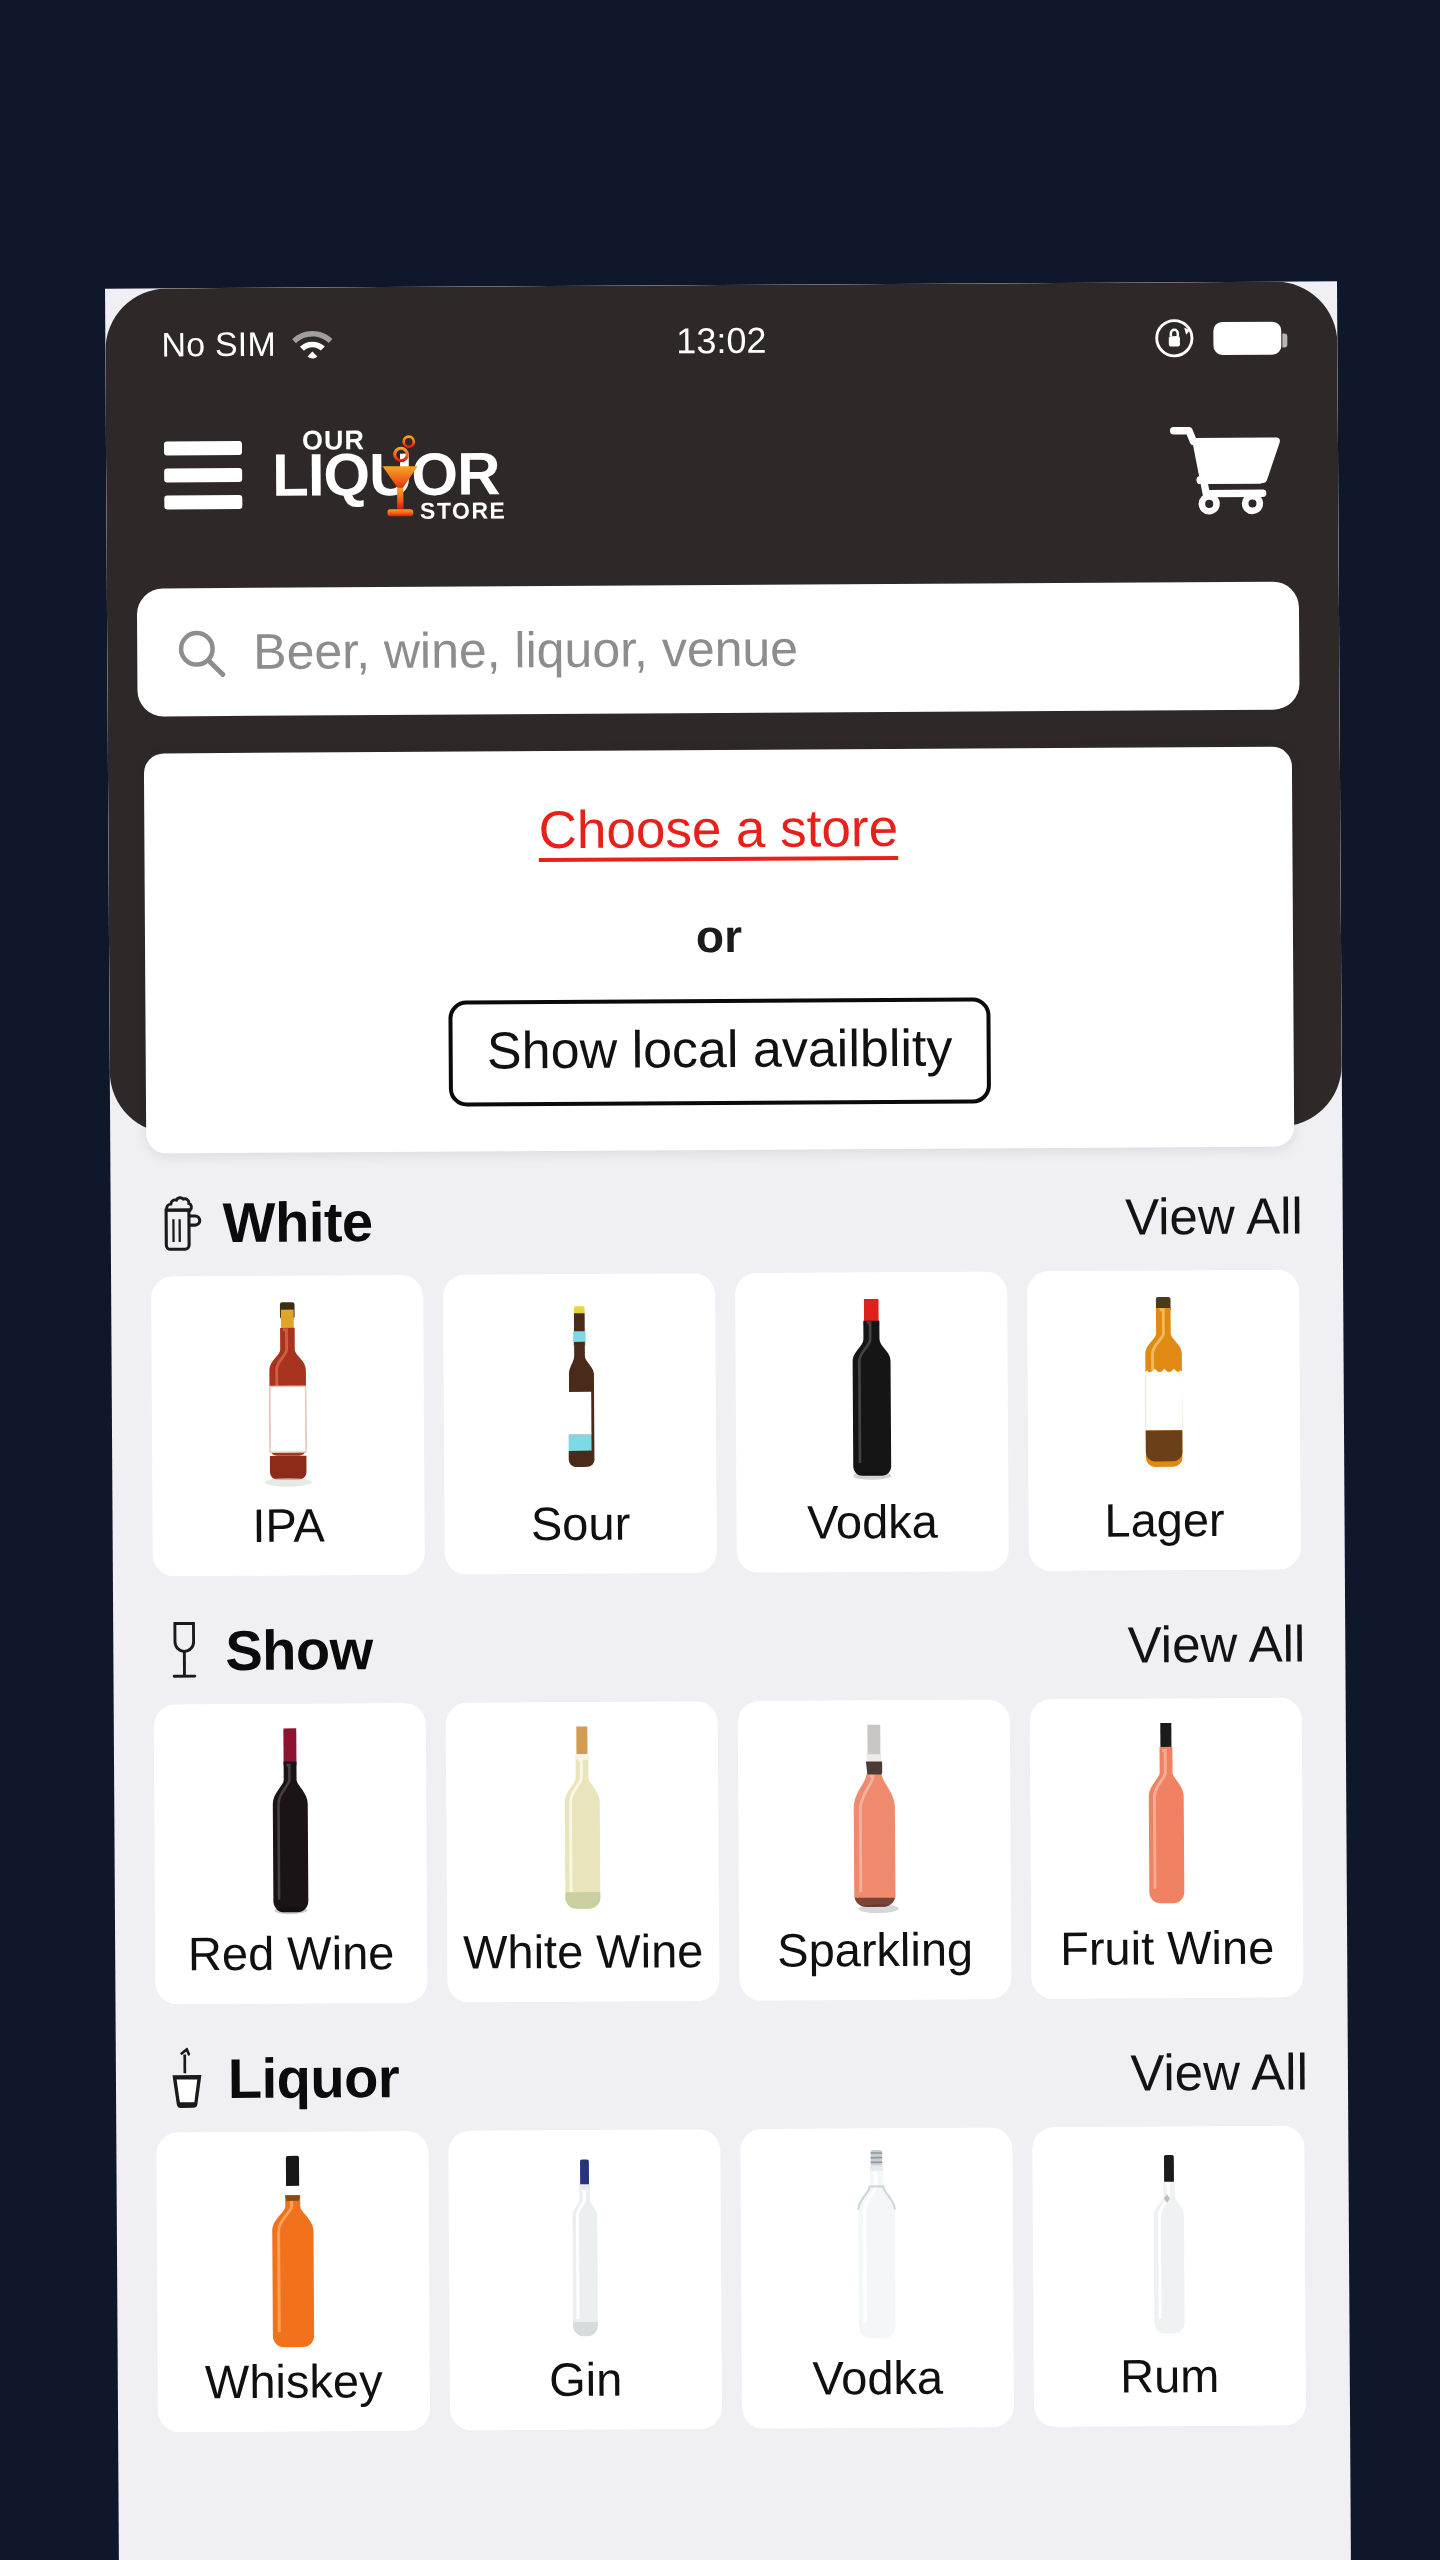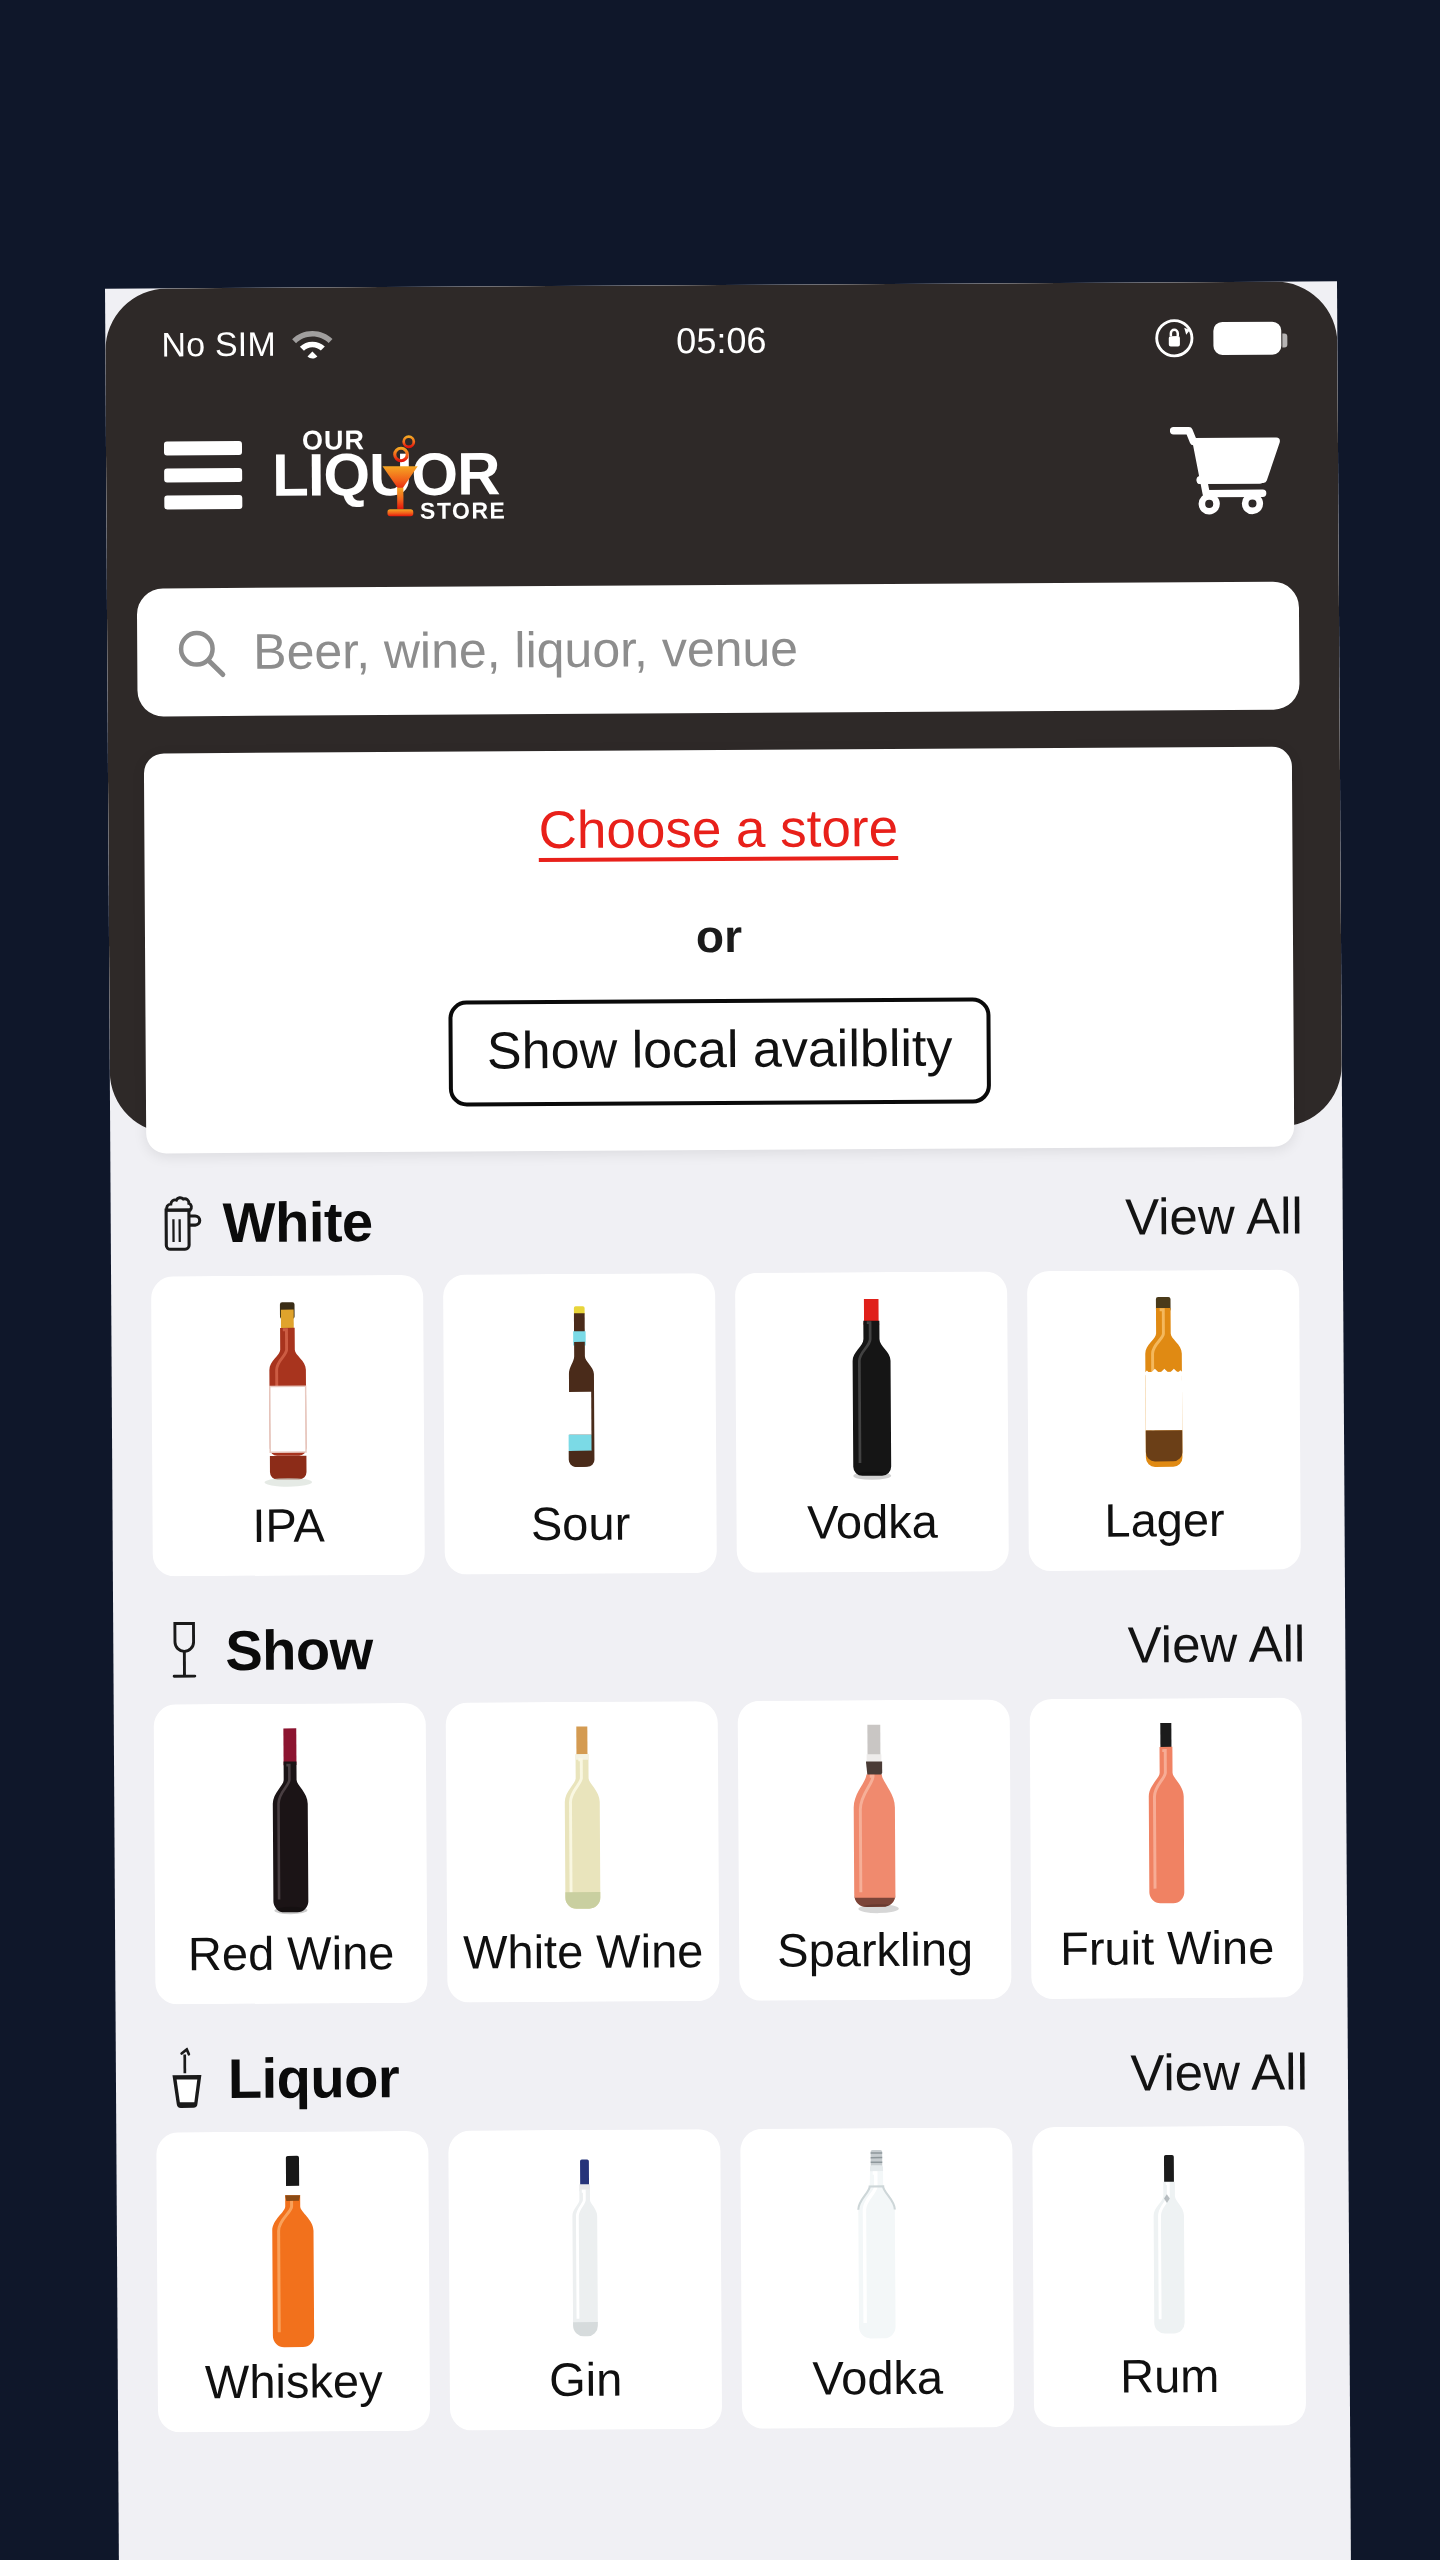--- a/index.html
+++ b/index.html
@@ -196,21 +196,21 @@
           <span class="sb-text">No SIM</span>
           <span>
             <svg width="44" height="34" viewBox="0 0 24 18">
               <path d="M12 2.2C7.6 2.2 3.8 3.9 1 6.6l2.1 2.2C5.4 6.6 8.5 5.2 12 5.2s6.6 1.4 8.9 3.6L23 6.6C20.2 3.9 16.4 2.2 12 2.2z" fill="#ffffff" opacity="0.55"></path>
               <path d="M12 8c-2.6 0-5 1-6.8 2.7l2.2 2.2C8.6 11.7 10.2 11 12 11s3.4.7 4.6 1.9l2.2-2.2C17 9 14.6 8 12 8z" fill="#ffffff"></path>
               <path d="M12 13.3l-2.7 2.8c.7.7 1.7 1.1 2.7 1.1s2-.4 2.7-1.1L12 13.3z" fill="#ffffff"></path>
             </svg>
           </span>
         </div>
         <div class="sb-center">
-          <span>05:06</span>
+          <span>13:02</span>
         </div>
         <div class="sb-right">
           <span>
             <svg width="46" height="46" viewBox="0 0 24 24">
               <circle cx="12" cy="12" r="9.2" fill="none" stroke="#ffffff" stroke-width="1.5"></circle>
               <path d="M17.2 6.6l3 1.2-2 2.4z" fill="#ffffff"></path>
               <rect x="9.1" y="10.9" width="5.8" height="5.4" rx="1" fill="#ffffff"></rect>
               <path d="M10.2 11v-1.6a1.8 1.8 0 0 1 3.6 0V11" fill="none" stroke="#ffffff" stroke-width="1.3"></path>
             </svg>
           </span>

